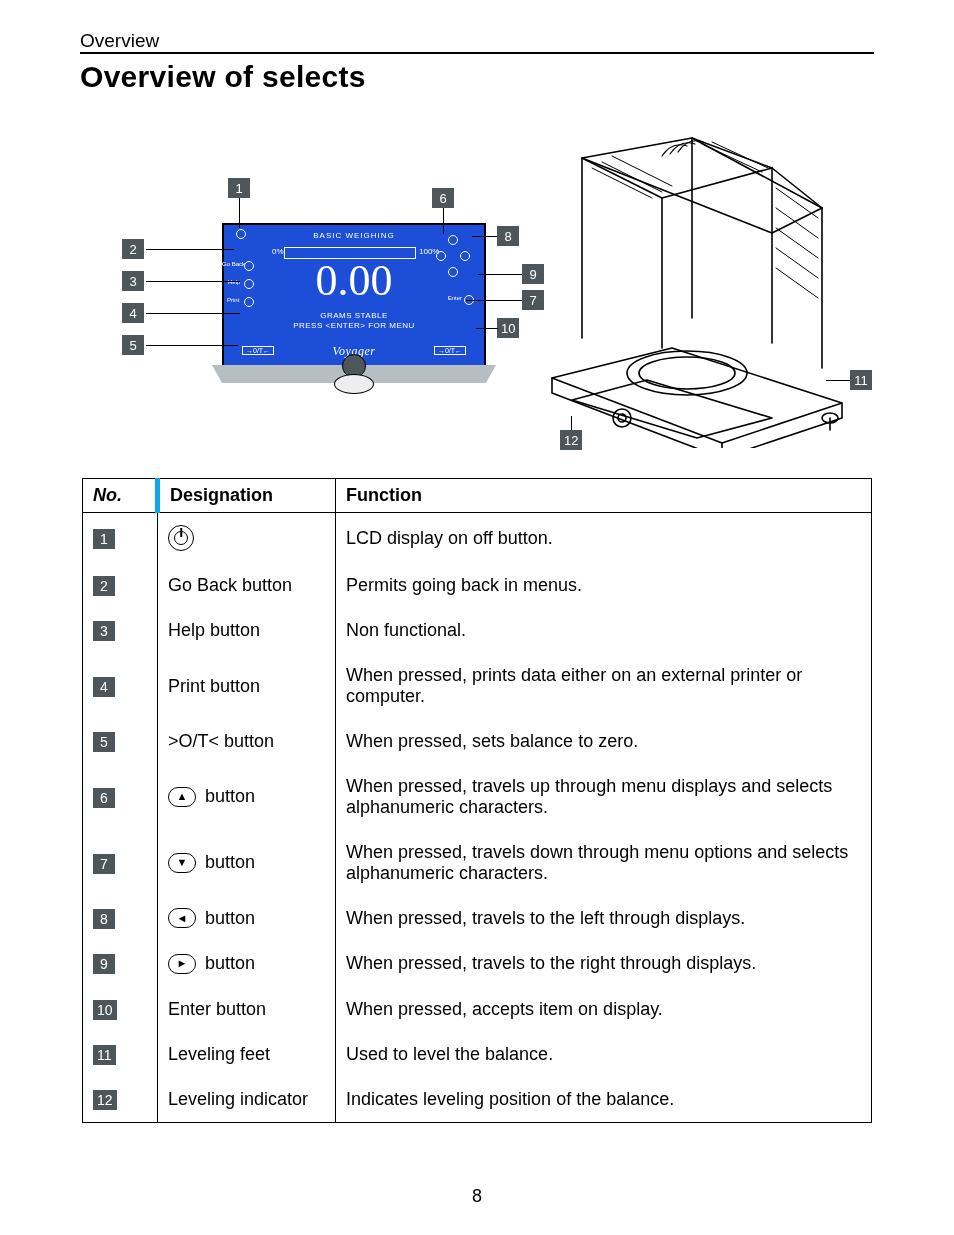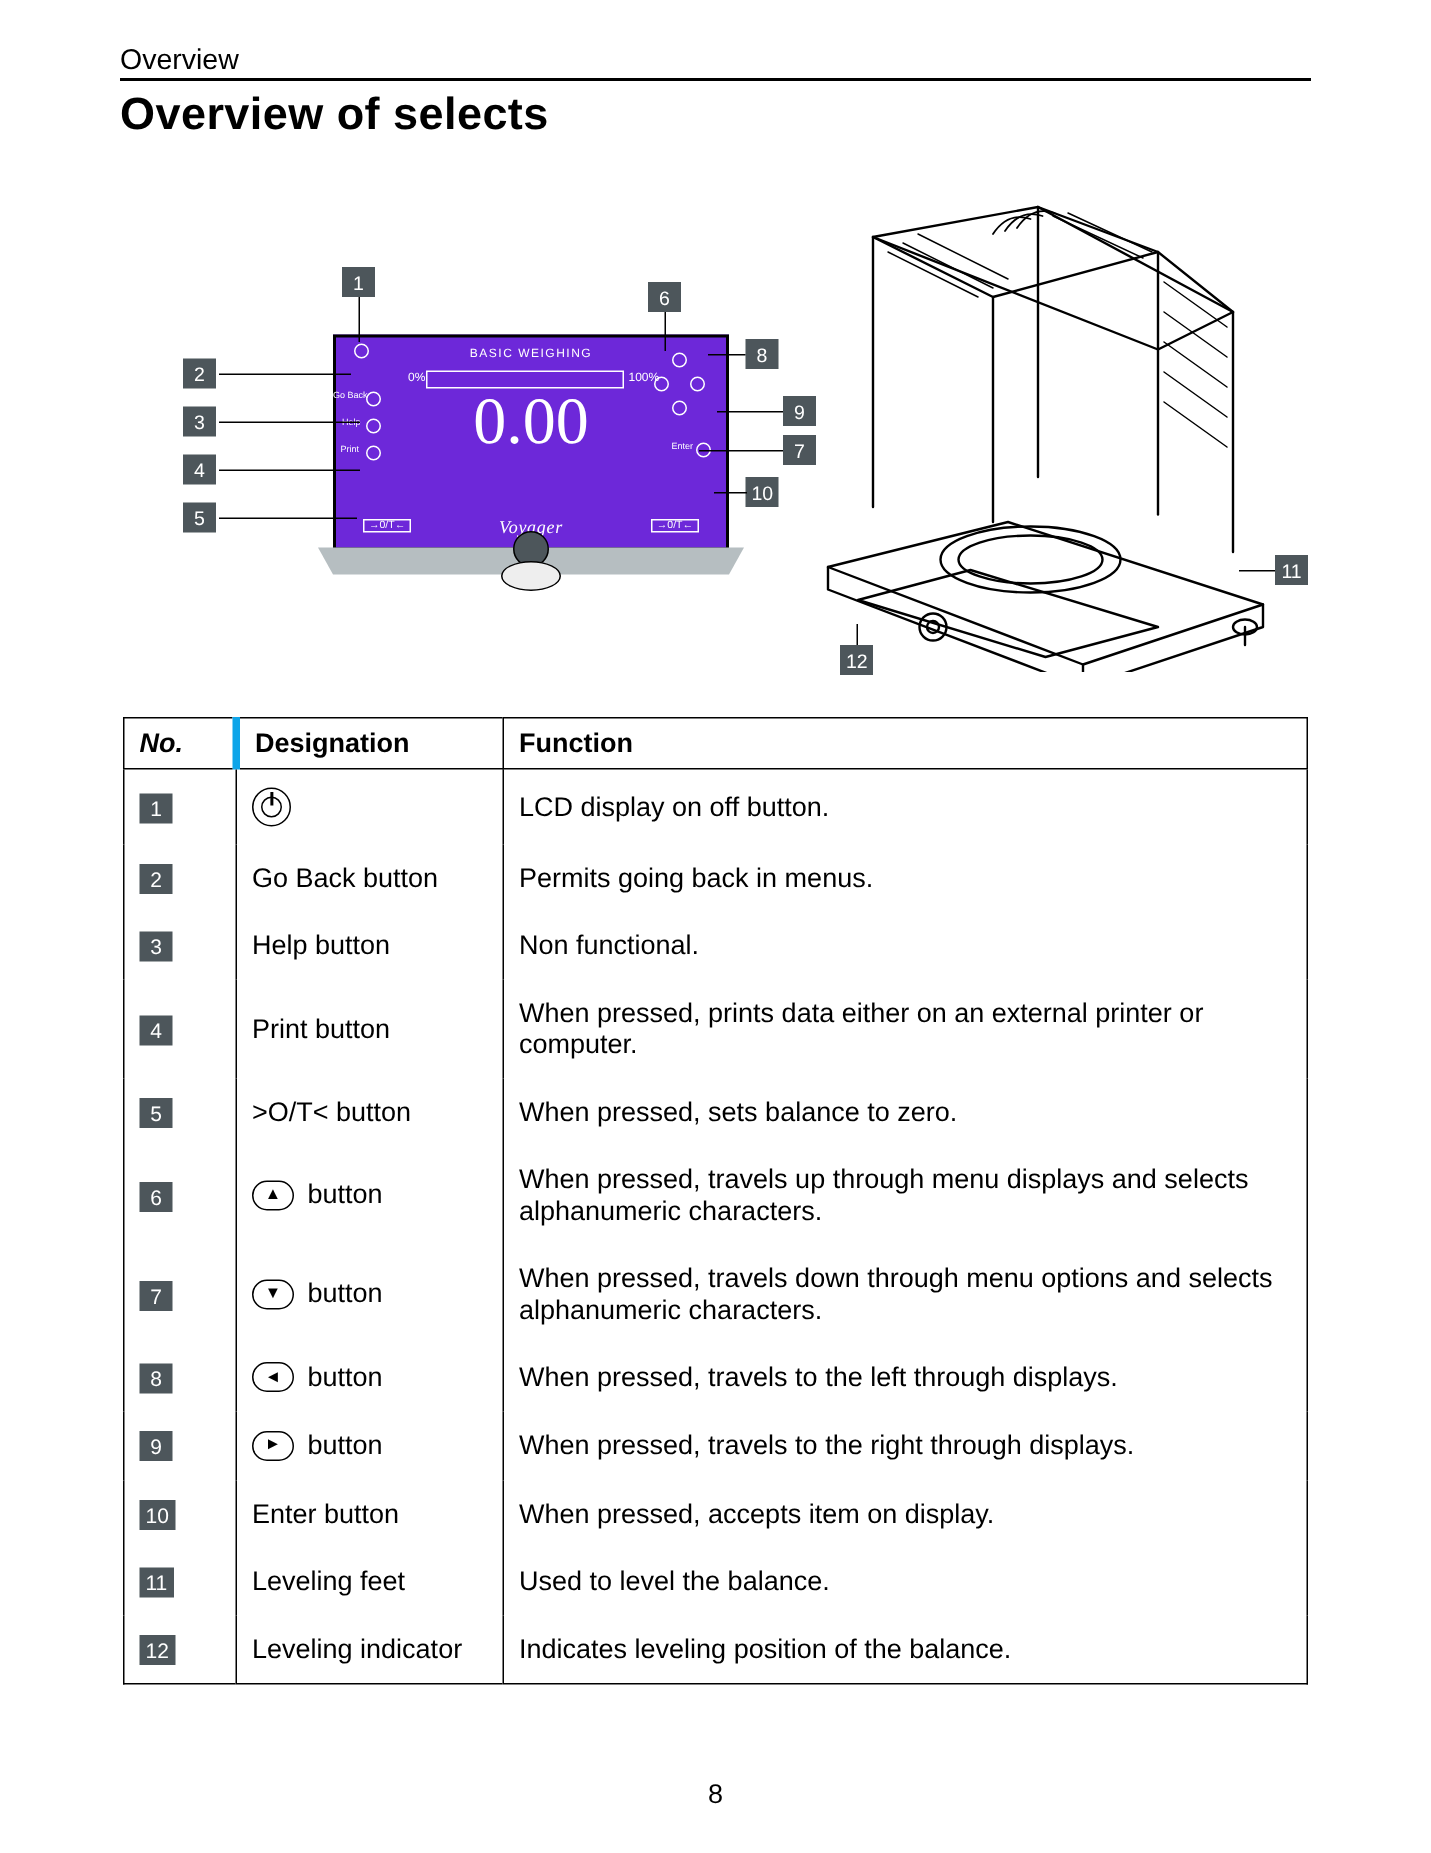--- a/index.html
+++ b/index.html
@@ -38,21 +38,21 @@
     position: relative;
     width: 790px;
     height: 350px;
     margin: 0 auto 20px auto;
   }
   
   .lcd {
     position: absolute;
     left: 140px; top: 115px;
     width: 260px; height: 140px;
-    background: #6d28d9;
+    background: #1d4ed8;
     border: 2px solid #000;
   }
   .lcd::after{
     content:"";
     position:absolute;
     left:-2px; top:100%;
     width:264px; height:0;
     border-top: 18px solid #b6bec1;
     border-left: 10px solid transparent;
     border-right: 10px solid transparent;
@@ -192,20 +192,24 @@
   <h1 class="section-title">Overview of selects</h1>
 
   <div class="figure">
 
     <div class="lcd">
       <div class="lcd-title">BASIC WEIGHING</div>
       <div class="lcd-bar"></div>
       <div class="lcd-pct-l">0%</div>
       <div class="lcd-pct-r">100%</div>
       <div class="lcd-main">0.00</div>
+      <div class="lcd-sub">
+        <span>GRAMS        STABLE</span><br>
+        <span>PRESS &lt;ENTER&gt; FOR MENU</span>
+      </div>
       <div class="lcd-tare-l">→0/T←</div>
       <div class="lcd-brand">Voyager</div>
       <div class="lcd-tare-r">→0/T←</div>
 
       <div class="lcd-led" style="left:12px; top:4px;"></div>
       <div class="lcd-led" style="left:20px; top:36px;"></div>
       <div class="lcd-label" style="left:-2px; top:36px;">Go Back</div>
       <div class="lcd-led" style="left:20px; top:54px;"></div>
       <div class="lcd-label" style="left:4px; top:54px;">Help</div>
       <div class="lcd-led" style="left:20px; top:72px;"></div>

